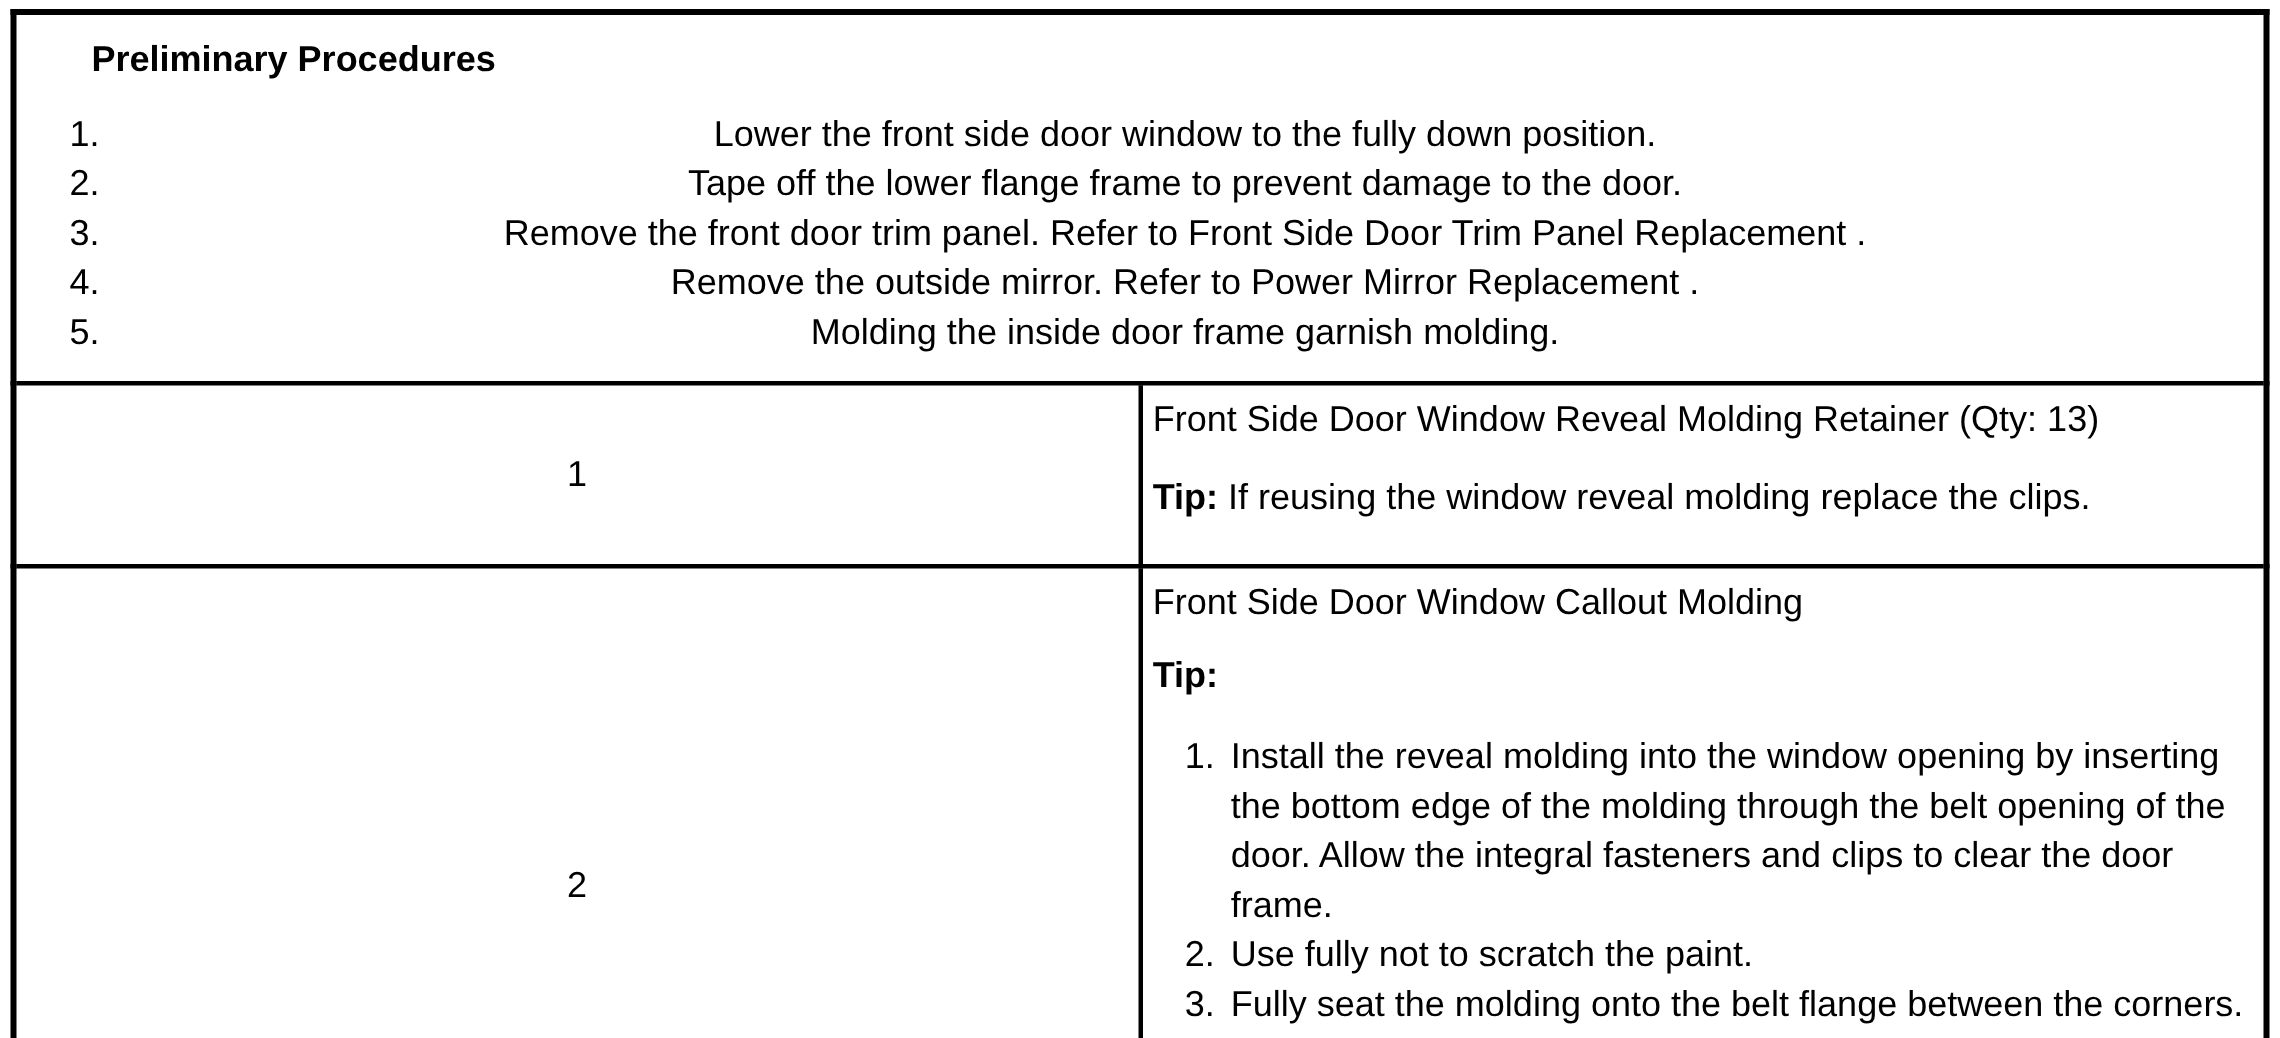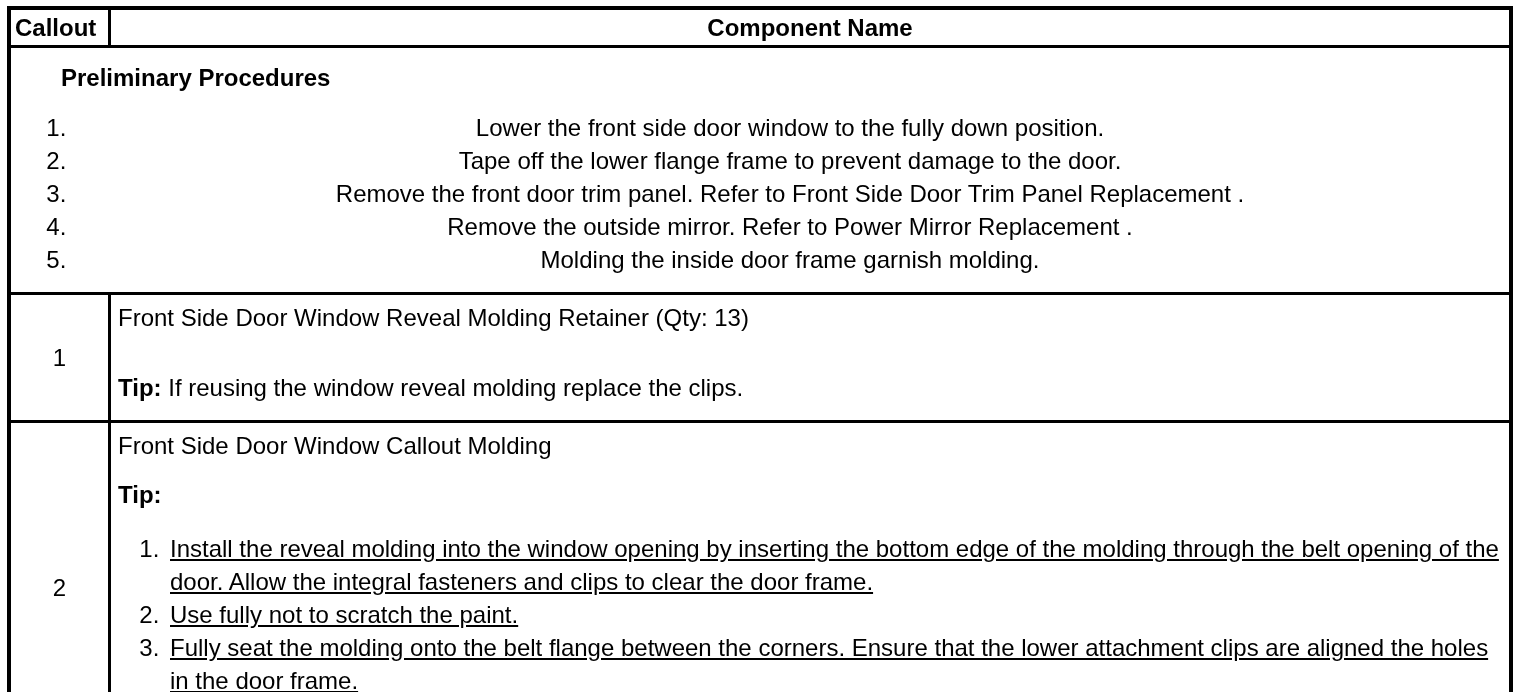--- a/index.html
+++ b/index.html
@@ -67,42 +67,37 @@
     text-align: center;
     vertical-align: middle;
     padding: 0;
   }
   td.component-cell {
     vertical-align: top;
     padding: 6px 4px 16px 7px;
   }
   tr.row-1 td { height: 97px; }
   tr.row-2 td { height: 307px; }
-  .tip-line { margin-top: 37px; }
+  .tip-line { margin-top: 19px; }
   .tip-label-line { margin-top: 16px; font-weight: bold; }
   ol.tip-list {
     margin: 21px 0 0 0;
     padding: 0 0 0 48px;
   }
   ol.tip-list li {
     margin: 0;
     padding-left: 4px;
-    text-decoration: underline;
   }
   b { font-weight: bold; }
 </style>
 </head>
 <body>
 
 <table class="callout-table">
   <tbody>
-    <tr>
-      <th class="callout-head">Callout</th>
-      <th class="component-head">Component Name</th>
-    </tr>
 
     <tr>
       <td class="prelim-cell" colspan="2">
         <div class="prelim-title">Preliminary Procedures</div>
         <ol class="prelim-list">
             <li>Lower the front side door window to the fully down position.</li>
             <li>Tape off the lower flange frame to prevent damage to the door.</li>
             <li>Remove the front door trim panel. Refer to Front Side Door Trim Panel Replacement .</li>
             <li>Remove the outside mirror. Refer to Power Mirror Replacement .</li>
             <li>Molding the inside door frame garnish molding.</li>

